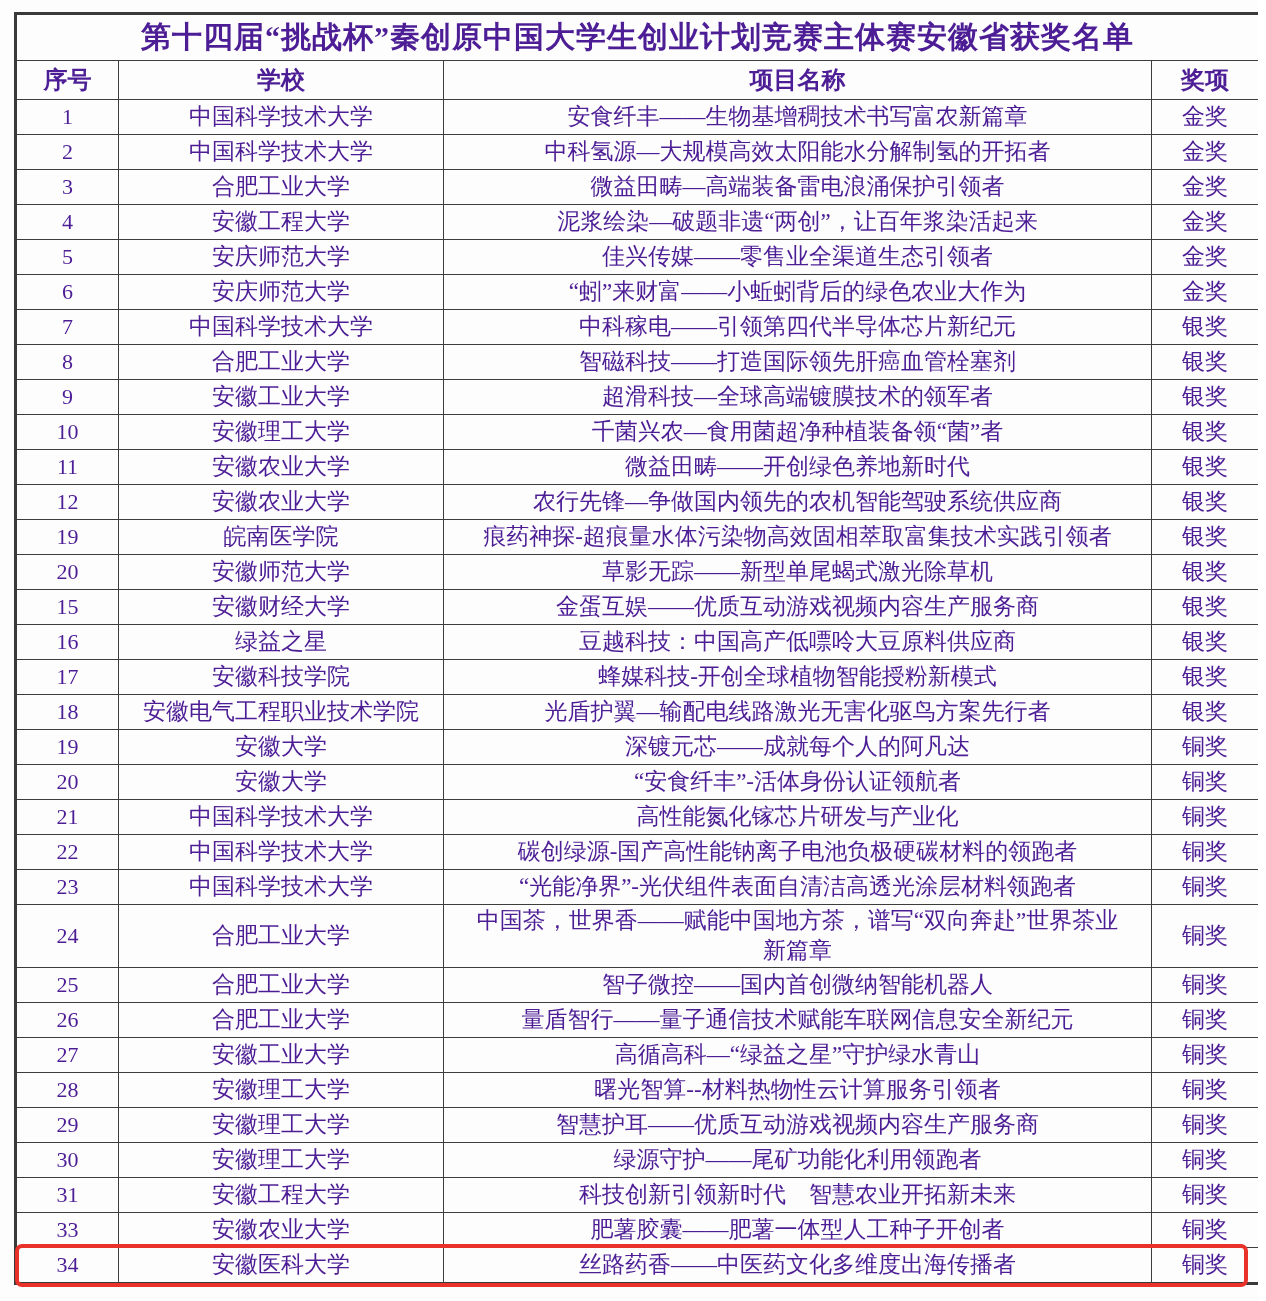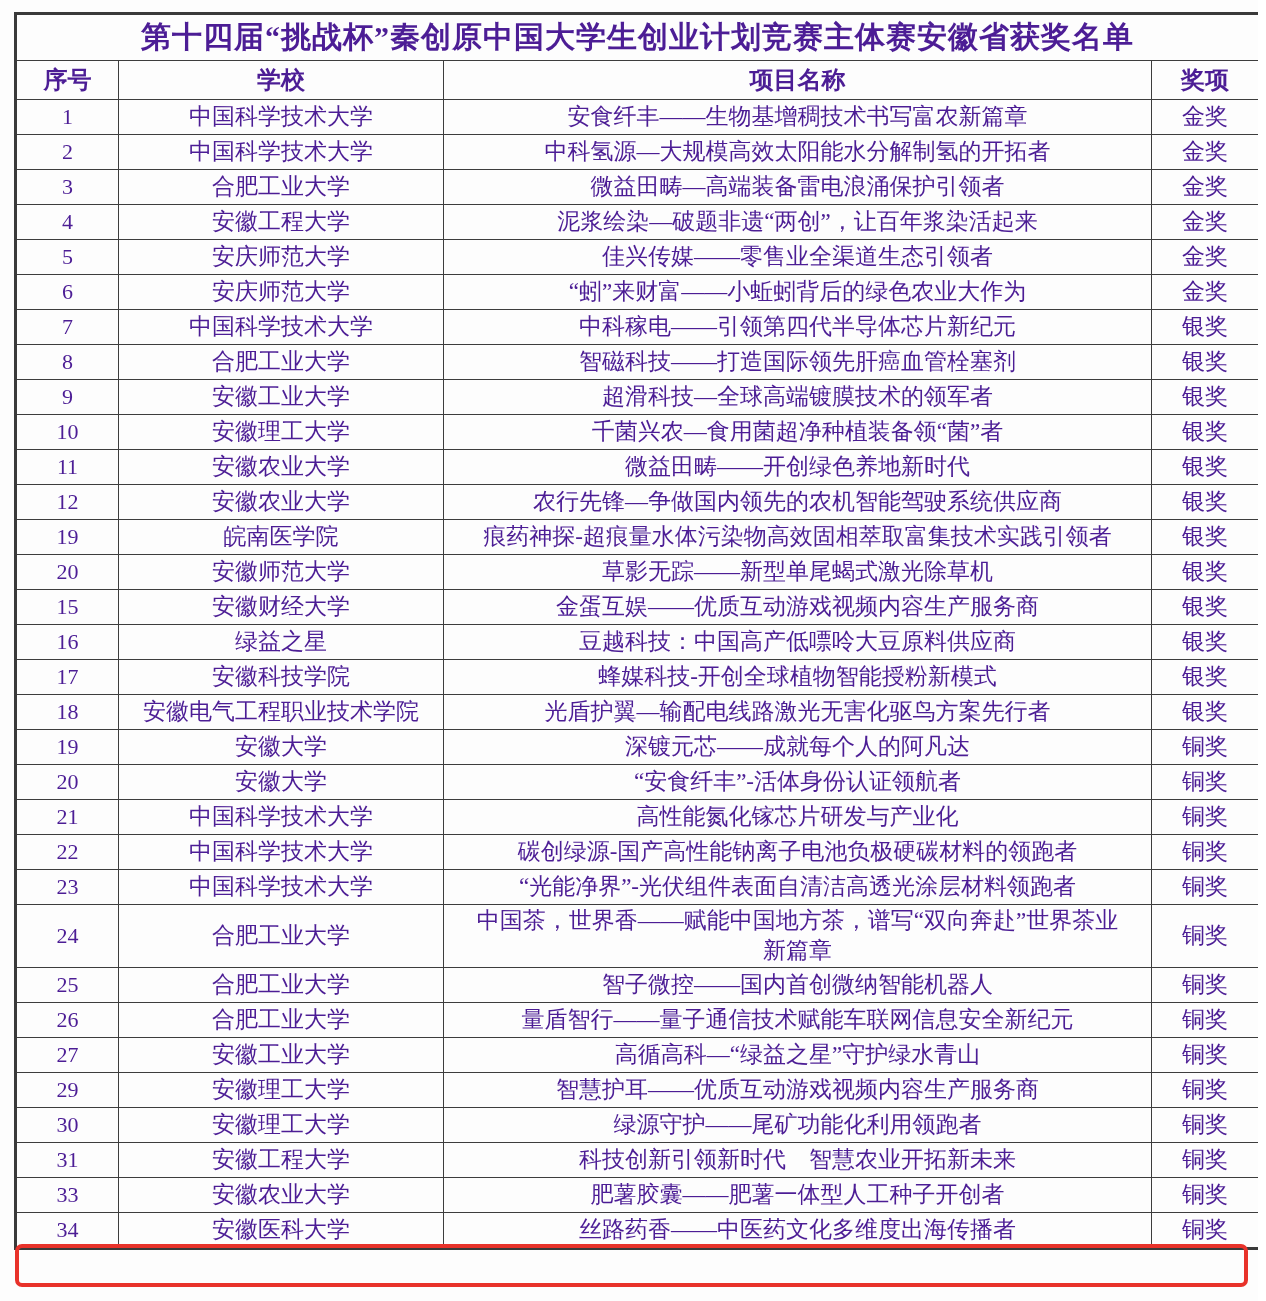--- a/index.html
+++ b/index.html
@@ -232,20 +232,26 @@
           <td class="col-project">量盾智行——量子通信技术赋能车联网信息安全新纪元</td>
           <td class="col-award">铜奖</td>
         </tr>
         <tr>
           <td class="col-no">27</td>
           <td class="col-school">安徽工业大学</td>
           <td class="col-project">高循高科—“绿益之星”守护绿水青山</td>
           <td class="col-award">铜奖</td>
         </tr>
         <tr>
+          <td class="col-no">28</td>
+          <td class="col-school">安徽理工大学</td>
+          <td class="col-project">曙光智算--材料热物性云计算服务引领者</td>
+          <td class="col-award">铜奖</td>
+        </tr>
+        <tr>
           <td class="col-no">29</td>
           <td class="col-school">安徽理工大学</td>
           <td class="col-project">智慧护耳——优质互动游戏视频内容生产服务商</td>
           <td class="col-award">铜奖</td>
         </tr>
         <tr>
           <td class="col-no">30</td>
           <td class="col-school">安徽理工大学</td>
           <td class="col-project">绿源守护——尾矿功能化利用领跑者</td>
           <td class="col-award">铜奖</td>

